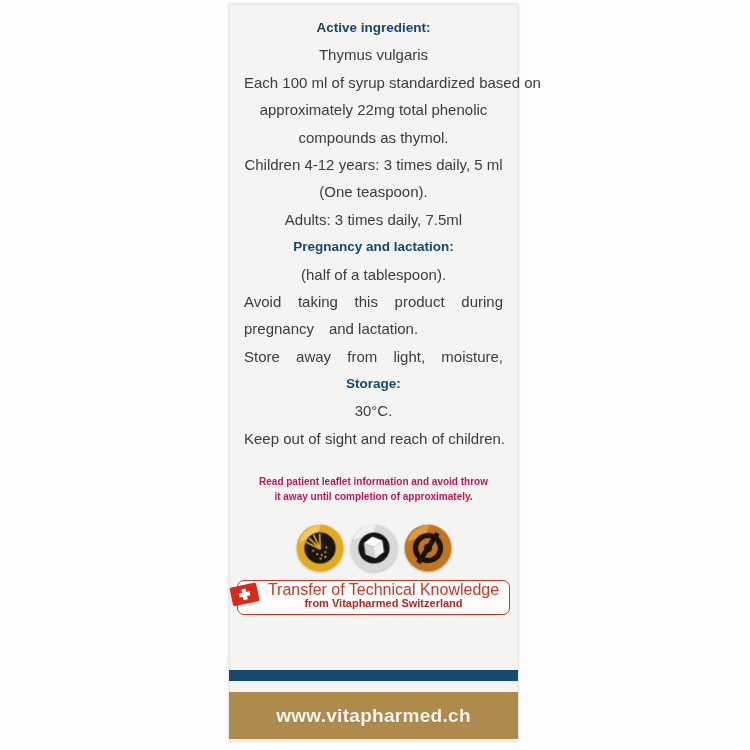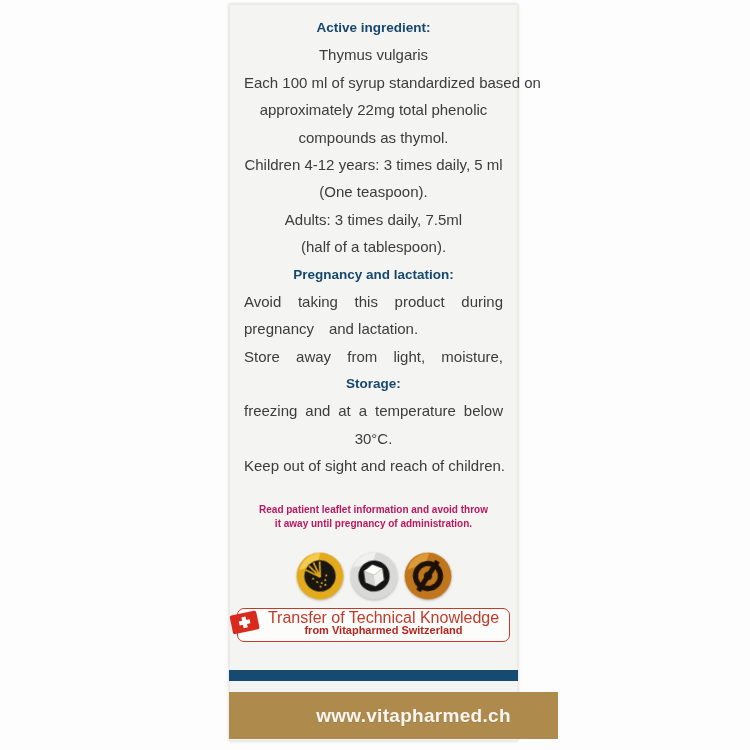--- a/index.html
+++ b/index.html
@@ -117,21 +117,20 @@
   .gold-band {
     position: absolute;
     left: 0;
     top: 688px;
     width: 100%;
     height: 47px;
     background: #ae8a4c;
     display: flex;
     align-items: center;
     justify-content: center;
-    padding-left: 40px;
   }
   .gold-band .url {
     color: #f7f6f3;
     font-weight: bold;
     font-size: 19px;
     letter-spacing: 0.3px;
     text-shadow: 0 1px 0 rgba(0,0,0,0.08);
   }
 </style>
 </head>
@@ -141,34 +140,33 @@
 
   <div class="text-block">
     <div class="line heading">Active ingredient:</div>
     <div class="line">Thymus vulgaris</div>
     <div class="line">Each 100 ml of syrup standardized based on</div>
     <div class="line">approximately 22mg total phenolic</div>
     <div class="line">compounds as thymol.</div>
     <div class="line">Children 4-12 years: 3 times daily, 5 ml</div>
     <div class="line">(One teaspoon).</div>
     <div class="line">Adults: 3 times daily, 7.5ml</div>
+    <div class="line heading">Pregnancy and lactation:</div>
     <div class="line">(half of a tablespoon).</div>
-    <div class="line heading">Pregnancy and lactation:</div>
     <div class="line justify">Avoid taking this product during pregnancy</div>
     <div class="line">and lactation.</div>
     <div class="line justify">Store away from light, moisture,</div>
     <div class="line heading">Storage:</div>
-    <div class="line justify">freezing and at a temperature below</div>
     <div class="line">30°C.</div>
     <div class="line">Keep out of sight and reach of children.</div>
   </div>
 
   <div class="notice">
     <div>Read patient leaflet information and avoid throw</div>
-    <div>it away until pregnancy of administration.</div>
+    <div>it away until completion of approximately.</div>
   </div>
 
   <div class="seals">
 
     <div class="seal" title="">
       <svg width="50" height="52" viewBox="0 0 48 48" style="transform: rotate(-14deg);">
         <circle cx="24" cy="24" r="22.5" fill="#e2aa1c"></circle>
         <path d="M 6 14 A 22.5 22.5 0 0 1 30 2.5 L 24 12 Z" fill="#f2cc52"></path>
         <circle cx="24" cy="24" r="15" fill="#191611"></circle>
         <g stroke="#e2aa1c" stroke-width="1.6">

